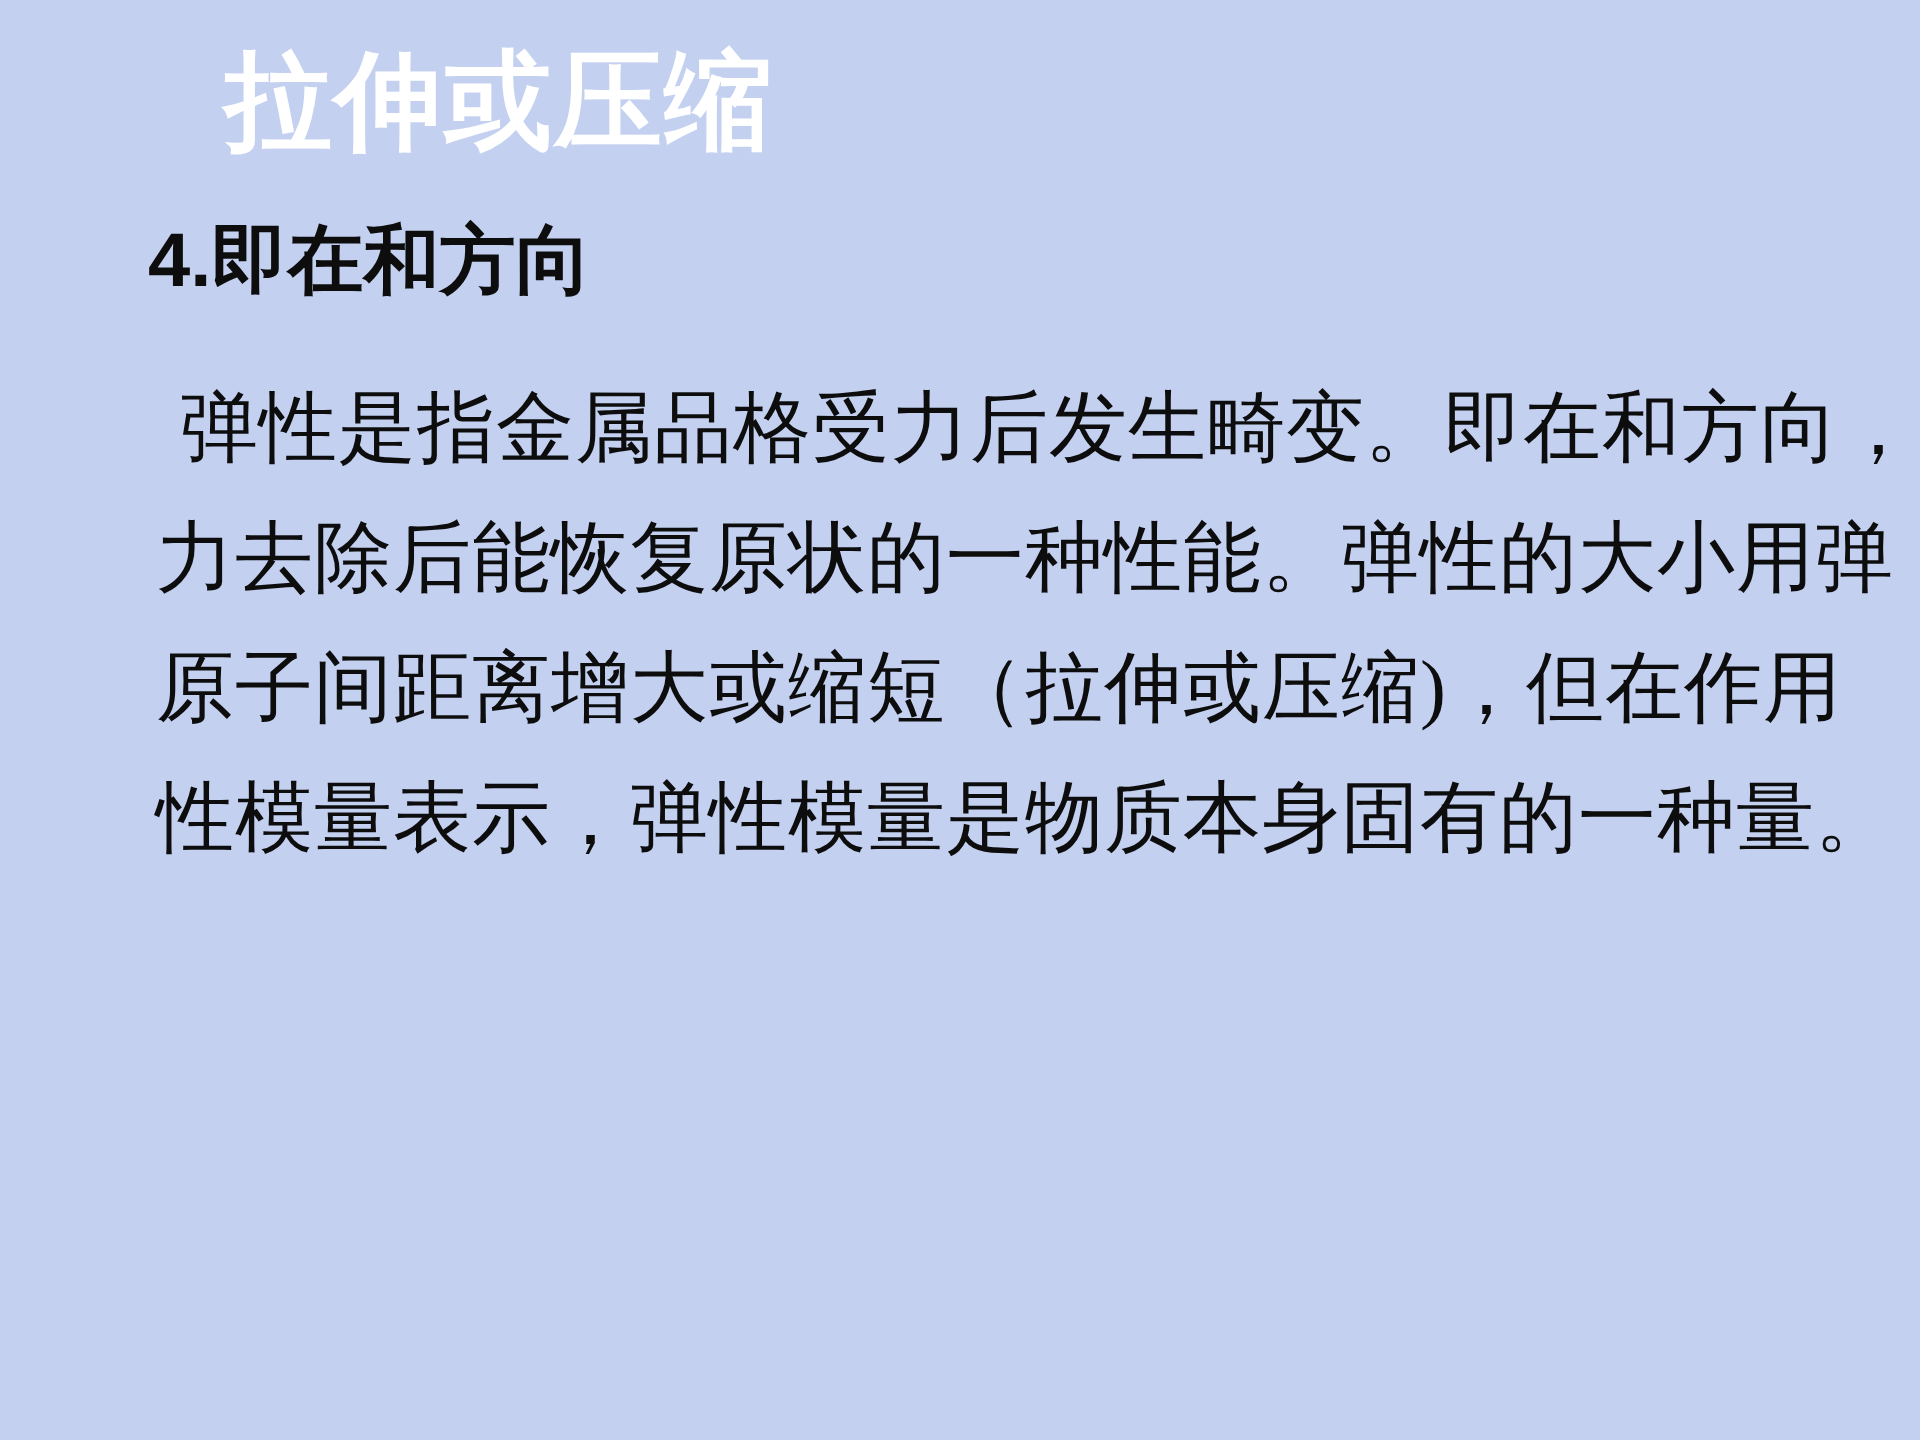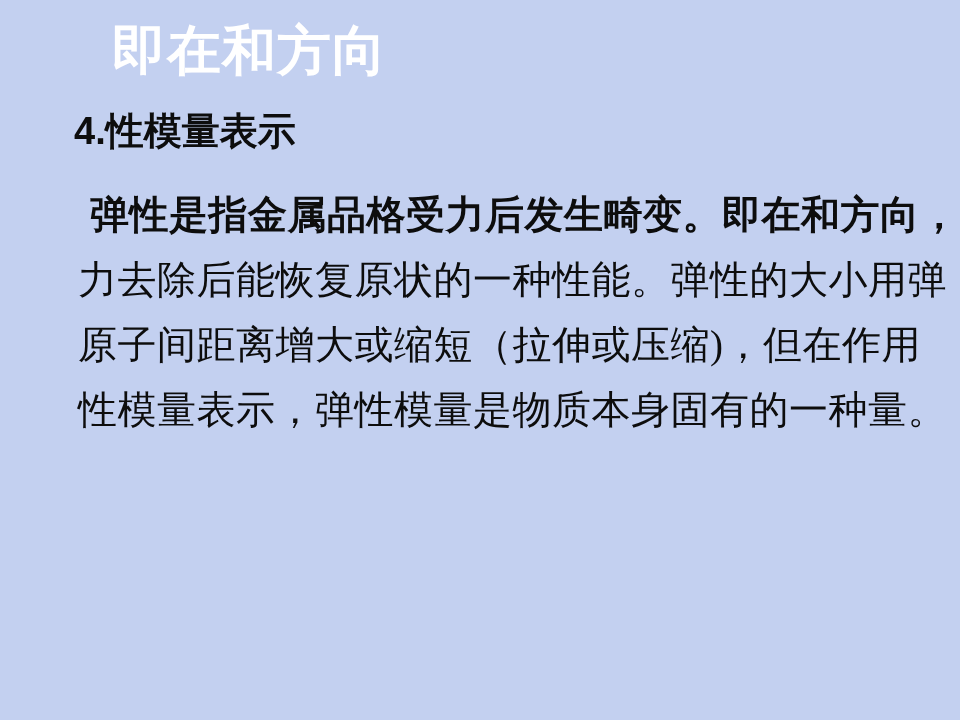--- a/index.html
+++ b/index.html
@@ -48,31 +48,31 @@
   }
   .para-1{top:182px;}
   .para-2{top:462px;}
   .line{
     font-size:39px;
     line-height:65px;
     height:65px;
     white-space:nowrap;
     letter-spacing:0.5px;
   }
-  .line.indent{padding-left:12px;font-weight:bold;}
+  .line.indent{padding-left:12px;}
 </style>
 </head>
 <body>
 
 <div class="slide">
 
-  <h1 class="slide-title">即在和方向</h1>
+  <h1 class="slide-title">拉伸或压缩</h1>
 
   <h2 class="section-heading">
-    <span class="num">4.</span><span>性模量表示</span>
+    <span class="num">4.</span><span>即在和方向</span>
   </h2>
 
   <div class="para para-1">
     <div class="line indent">弹性是指金属品格受力后发生畸变。即在和方向，</div>
     <div class="line">力去除后能恢复原状的一种性能。弹性的大小用弹</div>
     <div class="line">原子间距离增大或缩短（拉伸或压缩)，但在作用</div>
     <div class="line">性模量表示，弹性模量是物质本身固有的一种量。</div>
   </div>
 
 

